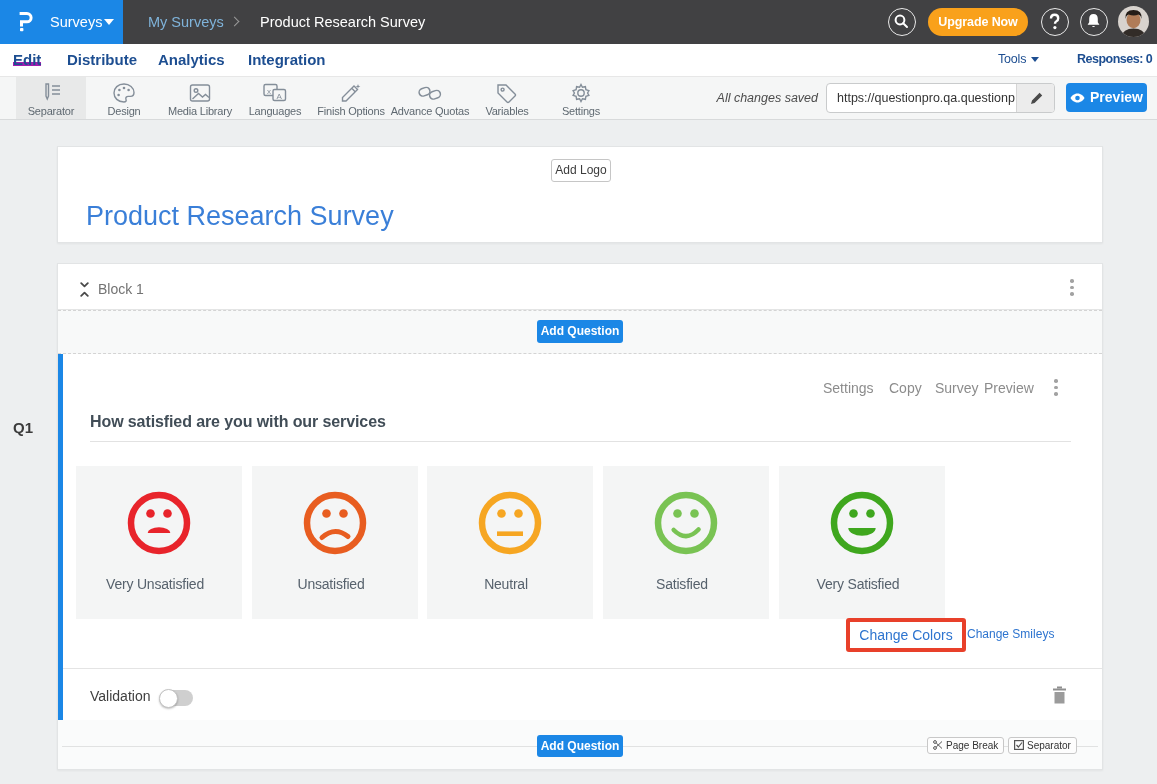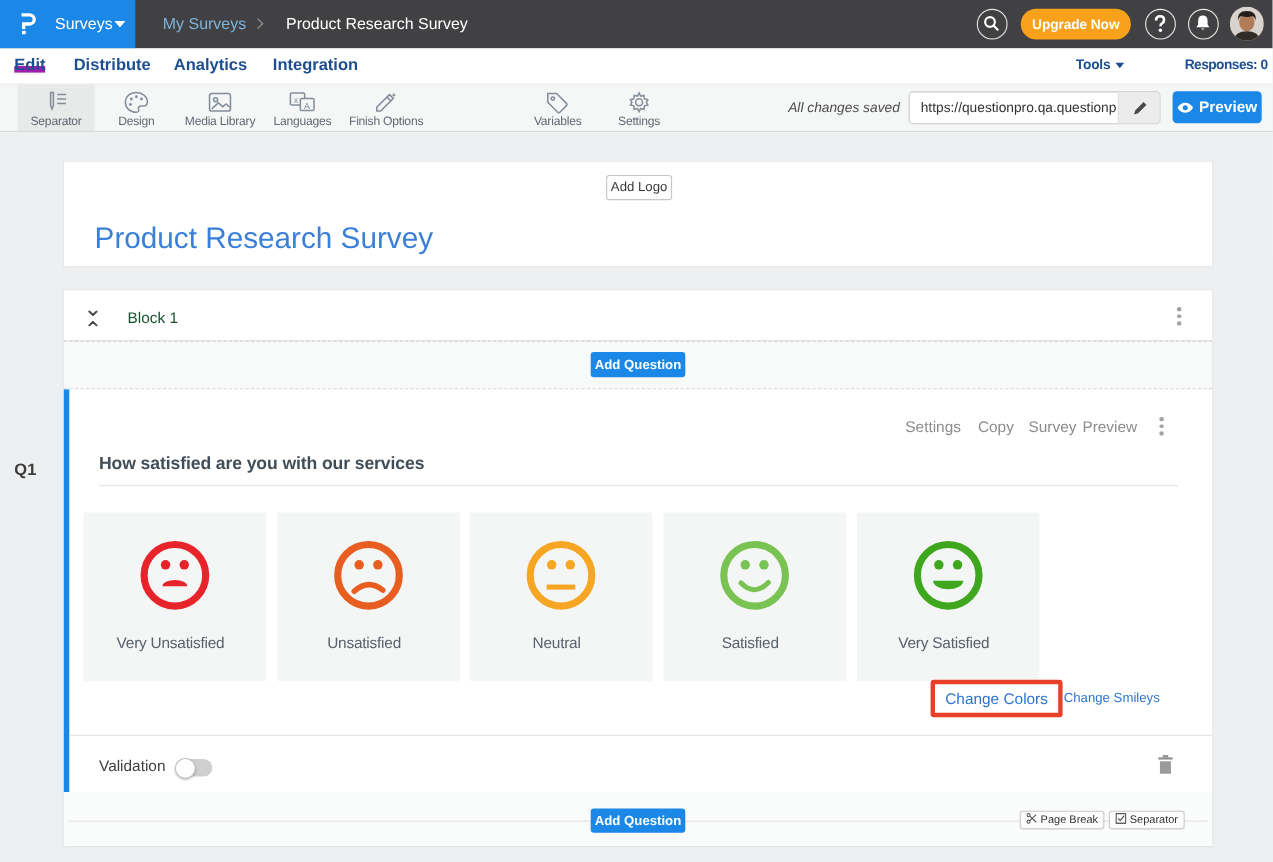--- a/index.html
+++ b/index.html
@@ -15,21 +15,21 @@
 .crumb1 { position:absolute; left:148px; top:0; height:44px; line-height:44px; color:#7fb3da; font-size:14.5px; }
 .crumbsep { position:absolute; left:231px; top:17.5px; width:7px; height:7px; border-top:1.6px solid #9a9a9a; border-right:1.6px solid #9a9a9a; transform:rotate(45deg); }
 .crumb2 { position:absolute; left:260px; top:0; height:44px; line-height:44px; color:#fff; font-size:14.5px; }
 .hicon { position:absolute; top:8px; width:28px; height:28px; border:1.6px solid #e9e9e9; border-radius:50%; }
 #upg { position:absolute; left:928px; top:8px; width:100px; height:28px; background:#f9a11b; border-radius:15px; color:#fff; font-size:12.5px; font-weight:bold; text-align:center; line-height:28px; letter-spacing:-0.1px; }
 #avatar { position:absolute; left:1118px; top:6px; width:31px; height:31px; border-radius:50%; overflow:hidden; }
 
 
 #tabs { position:absolute; left:0; top:44px; width:1157px; height:33px; background:#fff; border-bottom:1px solid #e7e7e7; }
 .tab { position:absolute; top:9px; height:13px; line-height:13px; color:#1d4e91; font-size:15px; font-weight:600; }
-#tools { position:absolute; left:978px; top:0; height:48px; line-height:31px; color:#1d4e91; font-size:12.5px; font-weight:700; letter-spacing:-0.2px; }
+#tools { position:absolute; left:998px; top:0; height:48px; line-height:31px; color:#1d4e91; font-size:12.5px; font-weight:400; letter-spacing:-0.2px; }
 #tools .car { display:inline-block; width:0; height:0; border-left:4.5px solid transparent; border-right:4.5px solid transparent; border-top:5.5px solid #1d4e91; margin-left:5px; vertical-align:1px; }
 #resp { position:absolute; left:1077px; top:0; height:33px; line-height:31px; color:#1d4e91; font-size:12.5px; font-weight:600; letter-spacing:-0.5px; }
 
 
 #tbar { position:absolute; left:0; top:77px; width:1157px; height:43px; background:#f5f6f6; border-bottom:1px solid #d8dadb; }
 .titem { position:absolute; top:0; height:42px; text-align:center; }
 .titem .ic { display:block; margin:5px auto 1px; }
 .titem .tl { display:block; font-size:11px; color:#5f6971; white-space:nowrap; letter-spacing:-0.2px; }
 .titem.sel { background:#e8e9e9; }
 #savemsg { position:absolute; right:339px; top:0; white-space:nowrap; height:42px; line-height:42px; font-style:italic; font-size:12.5px; color:#4c4c4c; }
@@ -39,21 +39,21 @@
 #prevbtn { position:absolute; left:1066px; top:6px; width:81px; height:29px; background:#1b87e6; border-radius:4px; color:#fff; font-size:14px; font-weight:600; text-align:center; line-height:29px; }
 
 
 .card { position:absolute; left:57px; width:1046px; background:#fff; border:1px solid #e2e4e5; box-shadow:0 1px 2px rgba(0,0,0,0.05); }
 #card1 { top:146px; height:97px; }
 #addlogo { position:absolute; left:493px; top:12px; width:60px; height:23px; border:1px solid #c6c6c6; border-radius:3px; background:#fff; font-size:12px; color:#3c3c3c; text-align:center; line-height:21px; }
 #stitle { position:absolute; left:28px; top:54px; font-size:27px; color:#3a7fd8; letter-spacing:0px; }
 
 #card2 { top:263px; height:507px; background:#fafbfb; }
 #bhead { position:absolute; left:0; top:0; width:1044px; height:46px; background:#fff; border-bottom:1px solid #e4e5e5; }
-#bhead .bt { position:absolute; left:58px; top:0; height:44px; line-height:50px; font-size:14px; color:#14532d; }
+#bhead .bt { position:absolute; left:40px; top:0; height:44px; line-height:50px; font-size:14px; color:#737373; }
 .vdots { width:4px; height:18px; }
 .vdots i { display:block; width:3.5px; height:3.5px; border-radius:50%; background:#a2a2a2; margin-bottom:3.2px; }
 #strip1 { position:absolute; left:0; top:46px; width:1044px; height:44px; background:#f8f9f9; border-top:1px dashed #d4d4d4; border-bottom:1px dashed #d4d4d4; }
 .addq { position:absolute; width:86px; height:22px; background:#1b87e6; border-radius:3px; color:#fff; font-size:12px; font-weight:bold; text-align:center; line-height:22px; }
 
 #qcard { position:absolute; left:0; top:90px; width:1044px; height:366px; background:#fff; border-left:5px solid #1b87e6; }
 .qlinks { position:absolute; top:26px; height:16px; font-size:14px; color:#8c8c8c; }
 #qtitle { position:absolute; left:27px; top:59px; font-size:16px; font-weight:600; color:#414d57; letter-spacing:-0.1px; }
 #qdivide { position:absolute; left:27px; top:87px; width:981px; height:0; border-top:1px solid #e2e2e2; }
 .sbox { position:absolute; top:112px; width:166px; height:153px; background:#f4f5f5; }
@@ -112,21 +112,21 @@
       <svg width="31" height="31" viewBox="0 0 31 31">
         <rect width="31" height="31" fill="#d8d3ce"></rect>
         <ellipse cx="15.5" cy="14" rx="7" ry="8.3" fill="#b07c58"></ellipse>
         <path d="M7.5 13 Q6.5 4 15.5 4 Q24.5 4 23.5 13 Q23 9.5 20.5 8.6 Q16 10.4 10.5 8.6 Q8 9.5 7.5 13 Z" fill="#241d18"></path>
         <path d="M3 31 Q5 22.5 15.5 22.5 Q26 22.5 28 31 Z" fill="#322c28"></path>
       </svg>
     </div>
   </div>
 
   <div id="tabs">
-    <span class="tab" style="left:13px; padding-bottom:1px; border-bottom:6px solid #a21caf;">Edit</span>
+    <span class="tab" style="left:13px; padding-bottom:1px; border-bottom:4px solid #a21caf;">Edit</span>
     <span class="tab" style="left:67px;">Distribute</span>
     <span class="tab" style="left:158px;">Analytics</span>
     <span class="tab" style="left:248px;">Integration</span>
     <span id="tools">Tools<span class="car"></span></span>
     <span id="resp">Responses: 0</span>
   </div>
 
   <div id="tbar">
     <div class="titem sel" style="left:16px; width:70px;">
       <svg class="ic" width="24" height="22" viewBox="0 0 24 22">
@@ -172,20 +172,29 @@
     </div>
     <div class="titem" style="left:313px; width:76px;">
       <svg class="ic" width="24" height="22" viewBox="0 0 24 22">
           <g fill="none" stroke="#848e99" stroke-width="1.4">
             <path d="M15 4 L18.5 7.5 L7 19 L3.5 19 L3.5 15.5 Z"></path>
             <path d="M13 6.5 L16.2 9.7"></path>
             <path d="M19 2 L19.6 3.8 L21.4 4.4 L19.6 5 L19 6.8 L18.4 5 L16.6 4.4 L18.4 3.8 Z" fill="#848e99" stroke="none"></path>
           </g>
         </svg>
       <span class="tl">Finish Options</span>
+    </div>
+    <div class="titem" style="left:385px; width:90px;">
+      <svg class="ic" width="26" height="22" viewBox="0 0 26 22">
+          <g fill="none" stroke="#848e99" stroke-width="1.5">
+            <rect x="2" y="6" width="11" height="7.5" rx="3.75" transform="rotate(-20 7.5 9.75)"></rect>
+            <rect x="12.5" y="9" width="11" height="7.5" rx="3.75" transform="rotate(-20 18 12.75)"></rect>
+          </g>
+        </svg>
+      <span class="tl">Advance Quotas</span>
     </div>
     <div class="titem" style="left:475px; width:64px;">
       <svg class="ic" width="24" height="22" viewBox="0 0 24 22">
           <g fill="none" stroke="#848e99" stroke-width="1.4">
             <path d="M3 3 L11 3 L20 12 Q21 13 20 14 L14 20 Q13 21 12 20 L3 11 Z"></path>
             <circle cx="7.6" cy="7.6" r="1.5"></circle>
           </g>
         </svg>
       <span class="tl">Variables</span>
     </div>

